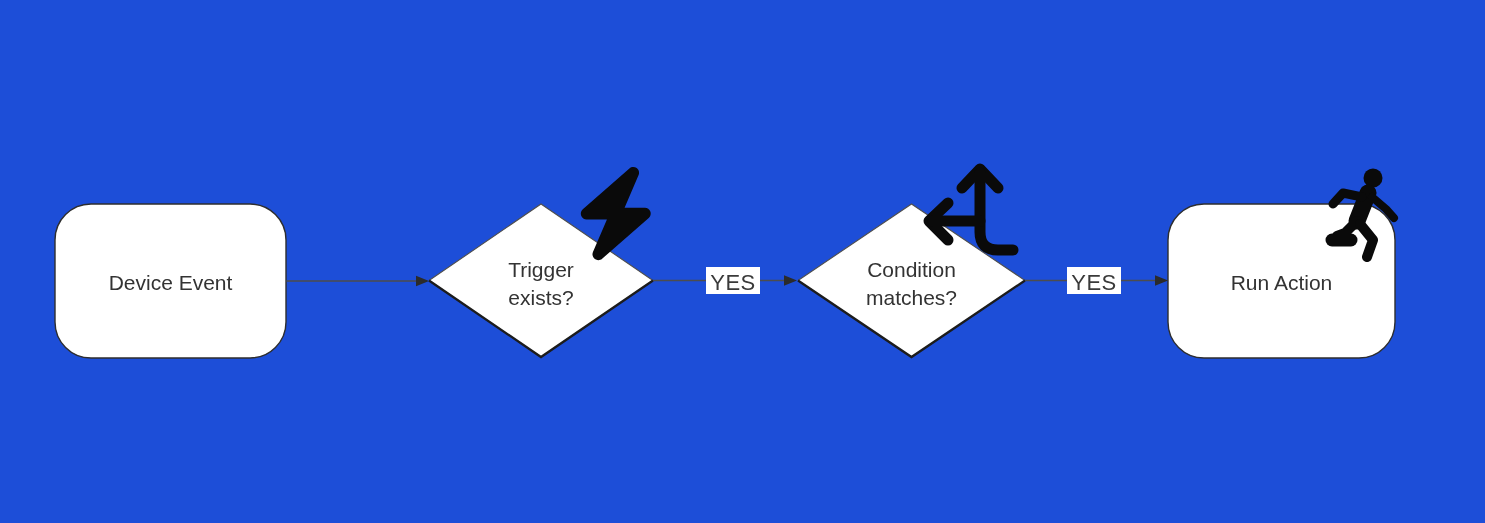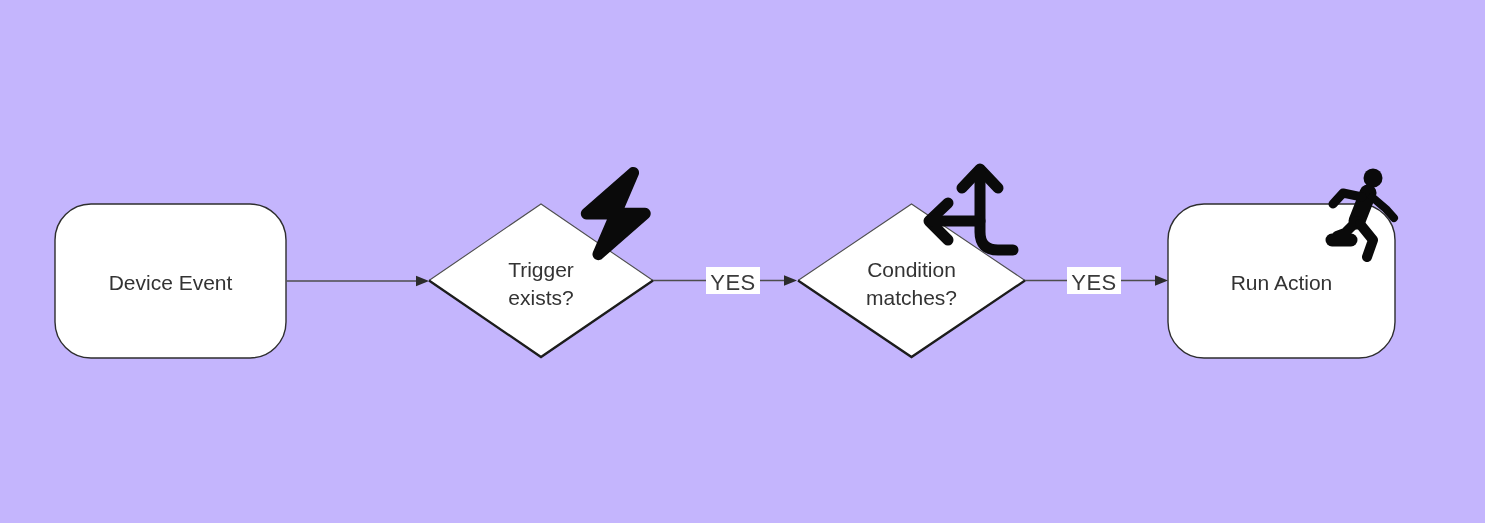--- a/index.html
+++ b/index.html
@@ -4,21 +4,21 @@
 <style>
   html, body {
     margin: 0;
     padding: 0;
     background: #ffffff;
   }
   .canvas {
     position: relative;
     width: 1485px;
     height: 523px;
-    background: #c4b5fd;
+    background: #1d4ed8;
     overflow: hidden;
   }
   svg {
     display: block;
   }
   .node-label {
     font-family: "Liberation Sans", "DejaVu Sans", sans-serif;
     font-size: 21px;
     fill: #333333;
   }

